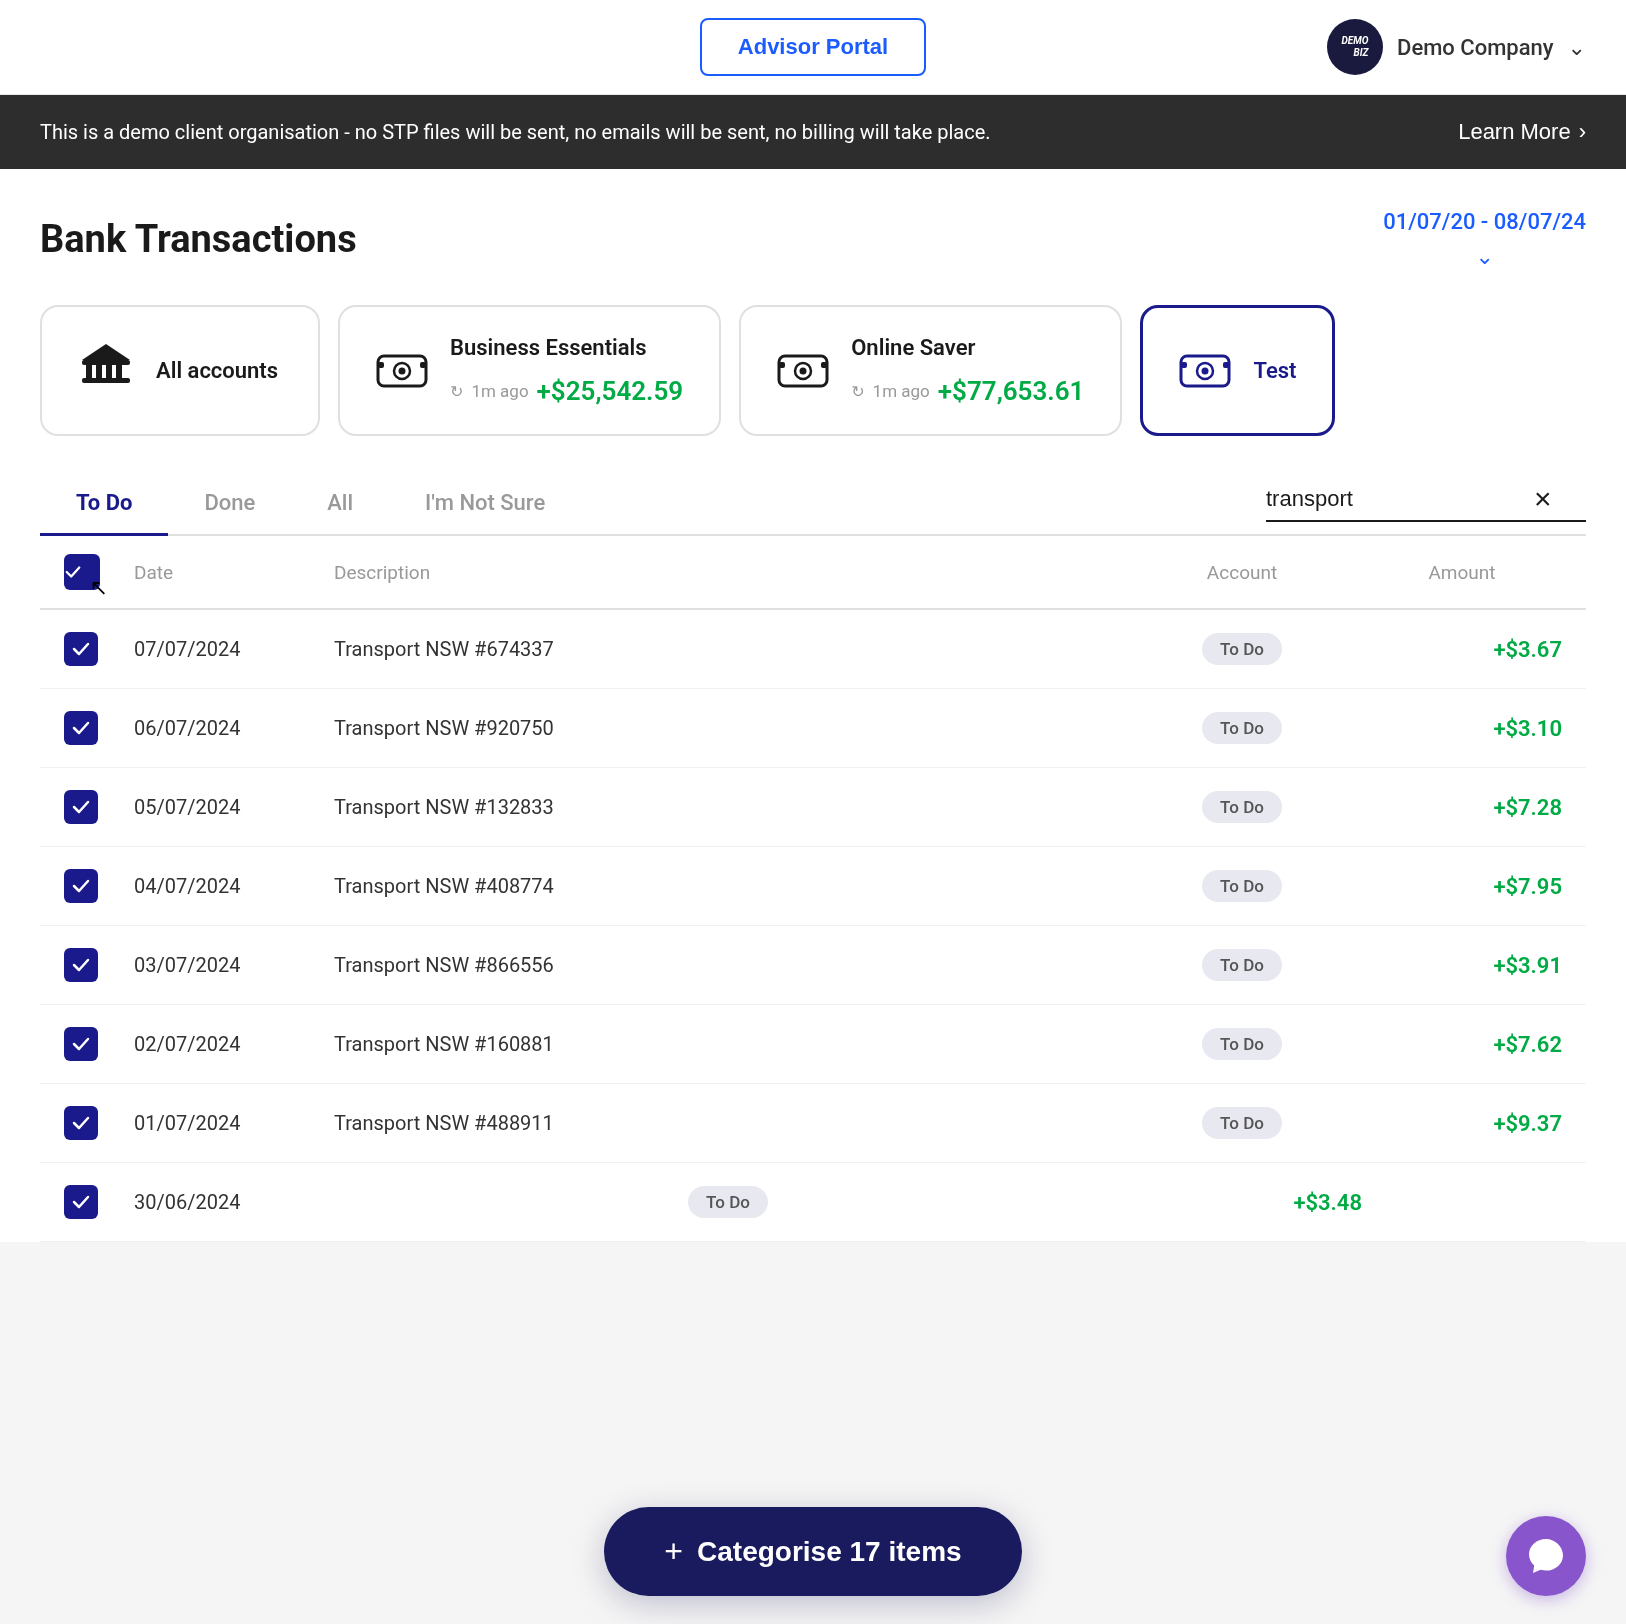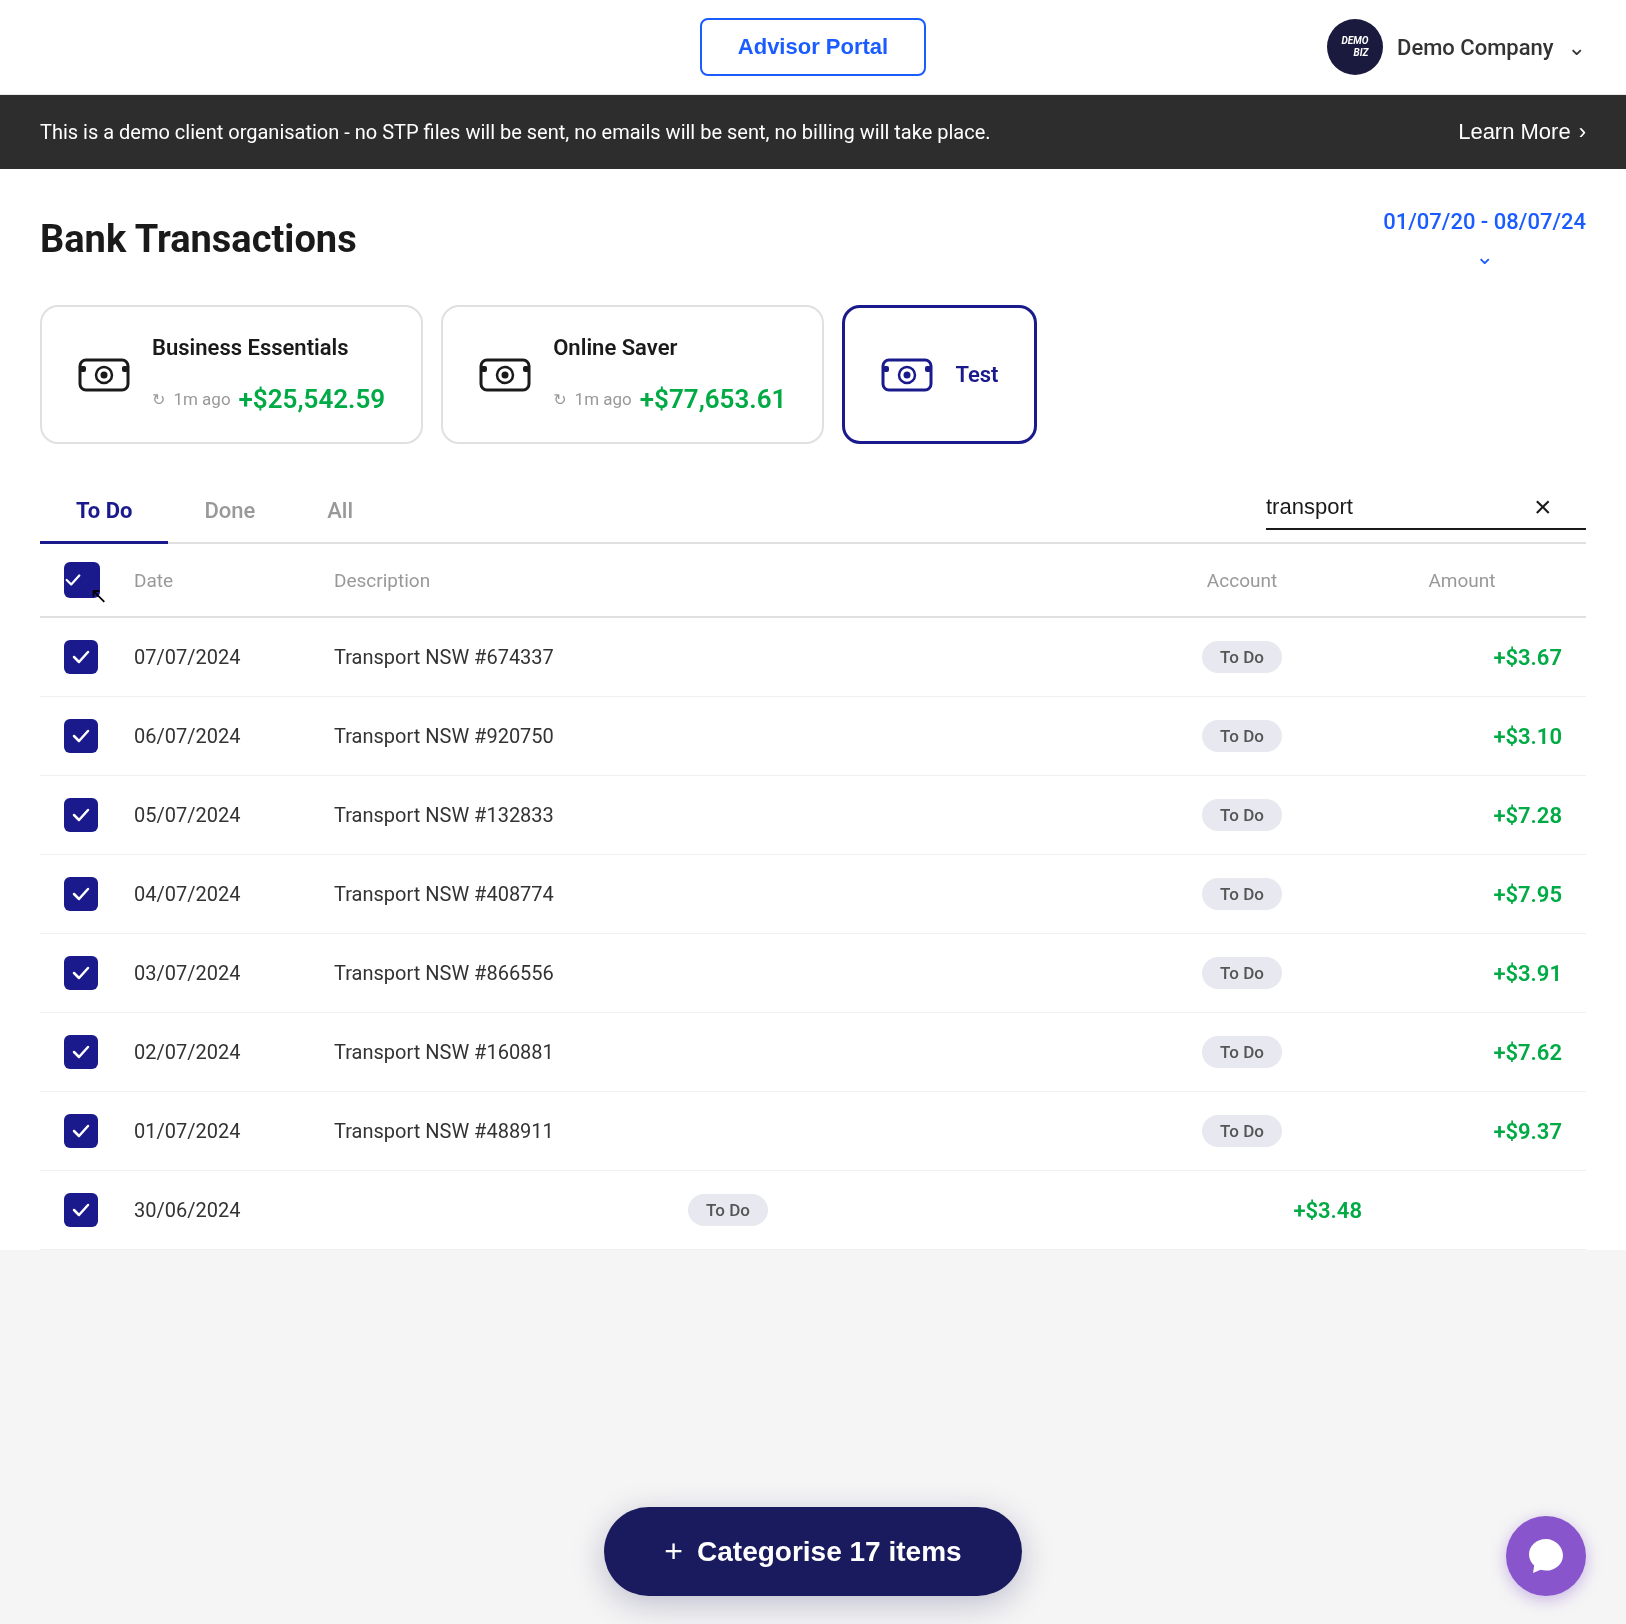--- a/index.html
+++ b/index.html
@@ -157,21 +157,21 @@
       align-items: center;
       justify-content: center;
     }
     .account-icon-svg {
       width: 52px;
       height: 42px;
     }
     .account-card-info {
       display: flex;
       flex-direction: column;
-      gap: 24px;
+      gap: 16px;
     }
     .account-card-name {
       font-size: 22px;
       font-weight: 600;
       color: #1a1a1a;
     }
     .account-card-meta {
       display: flex;
       align-items: center;
       gap: 8px;
@@ -414,20 +414,34 @@
   <div class="page-header">
     <h1 class="page-title">Bank Transactions</h1>
     <div class="date-range">
       <span>01/07/20 - 08/07/24</span>
       <span>⌄</span>
     </div>
   </div>
 
   <div class="account-cards">
 
+    <div class="account-card all-accounts">
+      <span class="account-icon">
+        <svg width="56" height="52" viewBox="0 0 56 52" fill="none">
+          <rect x="4" y="20" width="48" height="5" fill="#1a1a1a" rx="2"></rect>
+          <rect x="4" y="38" width="48" height="5" fill="#1a1a1a" rx="2"></rect>
+          <rect x="8" y="25" width="6" height="13" fill="#1a1a1a"></rect>
+          <rect x="18" y="25" width="6" height="13" fill="#1a1a1a"></rect>
+          <rect x="28" y="25" width="6" height="13" fill="#1a1a1a"></rect>
+          <rect x="38" y="25" width="6" height="13" fill="#1a1a1a"></rect>
+          <polygon points="28,4 52,20 4,20" fill="#1a1a1a"></polygon>
+        </svg>
+      </span>
+      <span class="account-card-name">All accounts</span>
+    </div>
 
     <div class="account-card">
       <div class="account-icon-small">
         <svg class="account-icon-svg" viewBox="0 0 52 42" fill="none">
           <rect x="2" y="6" width="48" height="30" rx="6" stroke="#1a1a1a" stroke-width="3" fill="none"></rect>
           <circle cx="26" cy="21" r="8" stroke="#1a1a1a" stroke-width="2.5" fill="none"></circle>
           <circle cx="26" cy="21" r="3.5" fill="#1a1a1a"></circle>
           <rect x="2" y="12" width="6" height="6" rx="2" fill="#1a1a1a"></rect>
           <rect x="44" y="12" width="6" height="6" rx="2" fill="#1a1a1a"></rect>
         </svg>
@@ -473,20 +487,21 @@
         </svg>
       </div>
       <span class="account-card-name" style="color:#1a1a8c;">Test</span>
     </div>
   </div>
 
   <div class="tabs-row">
     <div class="tab active">To Do</div>
     <div class="tab">Done</div>
     <div class="tab">All</div>
+    <div class="tab">I'm Not Sure</div>
     <div class="search-area">
       <input class="search-input" type="text" value="transport" style="">
       <button class="search-clear-btn">×</button>
     </div>
   </div>
 
   <div class="table-container">
 
     <div class="table-header">
       <div class="checkbox-all">

